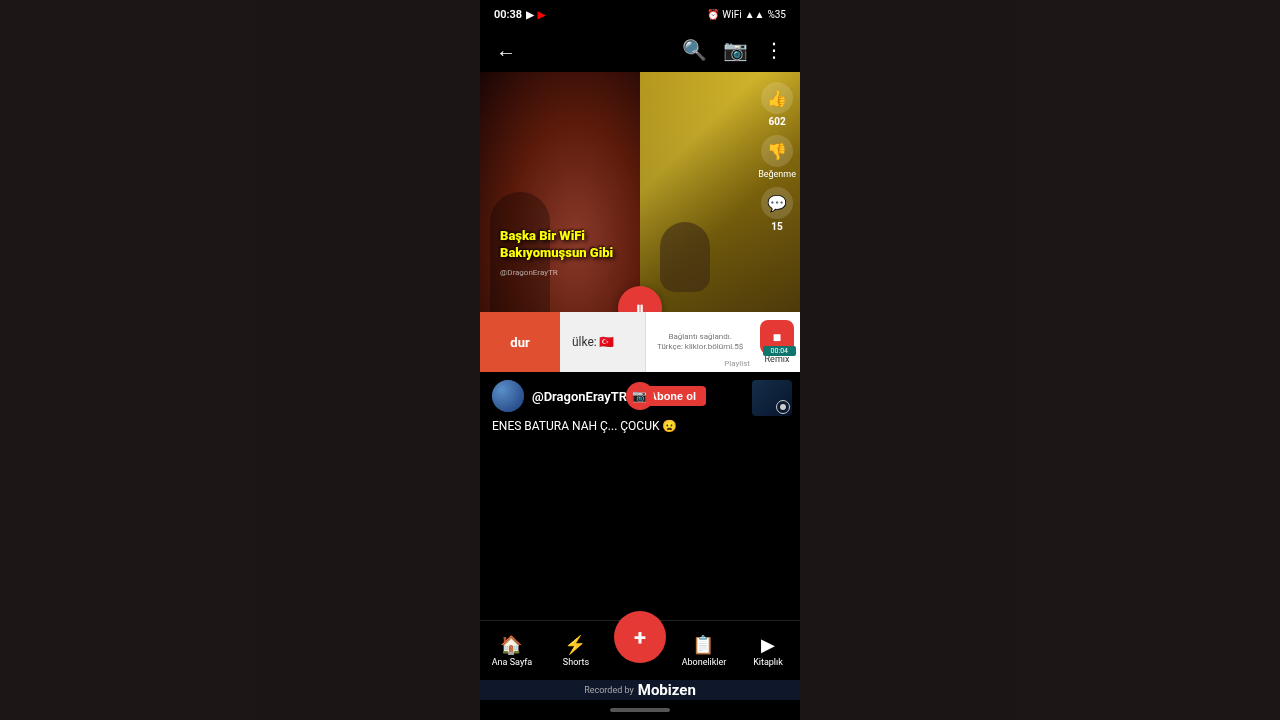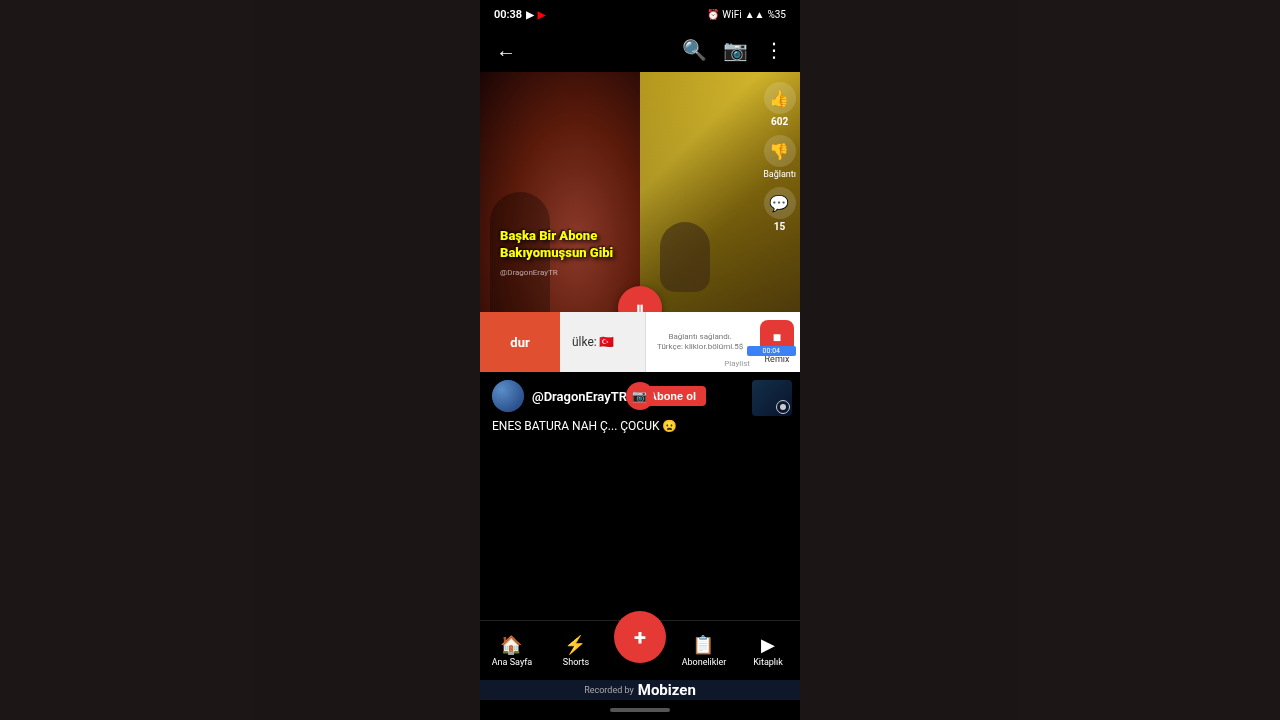--- a/index.html
+++ b/index.html
@@ -255,24 +255,24 @@
       align-items: center;
       justify-content: center;
       color: #fff;
       font-size: 12px;
       position: relative;
     }
     .remix-time {
       position: absolute;
       bottom: -2px;
       right: -2px;
-      background: #3b82f6;
+      background: #0f766e;
       color: #fff;
       font-size: 7px;
-      padding: 1px 16px;
+      padding: 1px 8px;
       border-radius: 2px;
     }
     .remix-label {
       color: #fff;
       font-size: 9px;
     }
 
     
     .pause-btn-container {
       position: absolute;
@@ -491,33 +491,33 @@
           <div class="person-left"></div>
         </div>
 
         <div class="video-right">
           <div class="video-right-overlay"></div>
 
           <div style="position:absolute;bottom:20px;left:20px;width:50px;height:70px;background:rgba(60,40,20,0.6);border-radius:25px 25px 15px 15px;"></div>
         </div>
 
         <div class="video-text">
-          <div>Başka Bir Abone</div>
+          <div>Başka Bir WiFi</div>
           <div>Bakıyomuşsun Gibi</div>
         </div>
         <div class="video-watermark">@DragonErayTR</div>
 
         <div class="video-actions">
           <div class="action-btn">
             <div class="action-icon-circle">👍</div>
             <span class="action-count">602</span>
           </div>
           <div class="action-btn">
             <div class="action-icon-circle">👎</div>
-            <span class="action-label">Bağlantı</span>
+            <span class="action-label">Beğenme</span>
           </div>
           <div class="action-btn">
             <div class="action-icon-circle">💬</div>
             <span class="action-count">15</span>
           </div>
         </div>
       </div>
 
       <div class="pause-btn-container">
         <div class="pause-btn">

